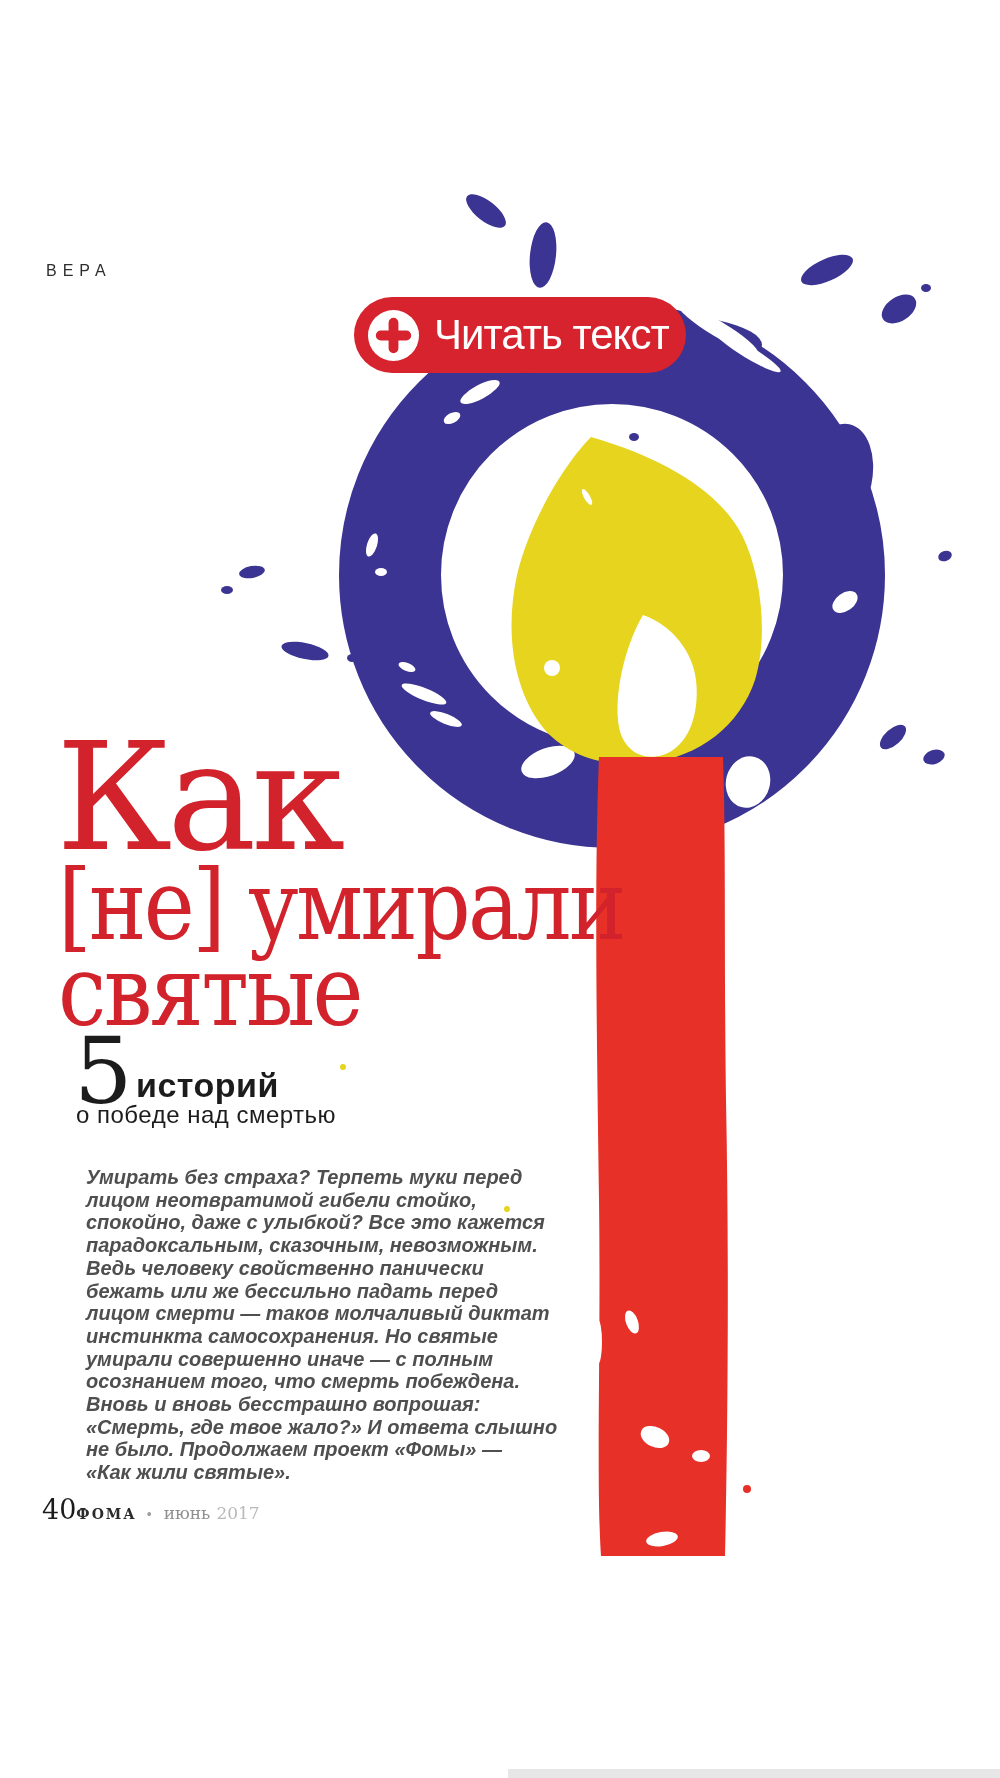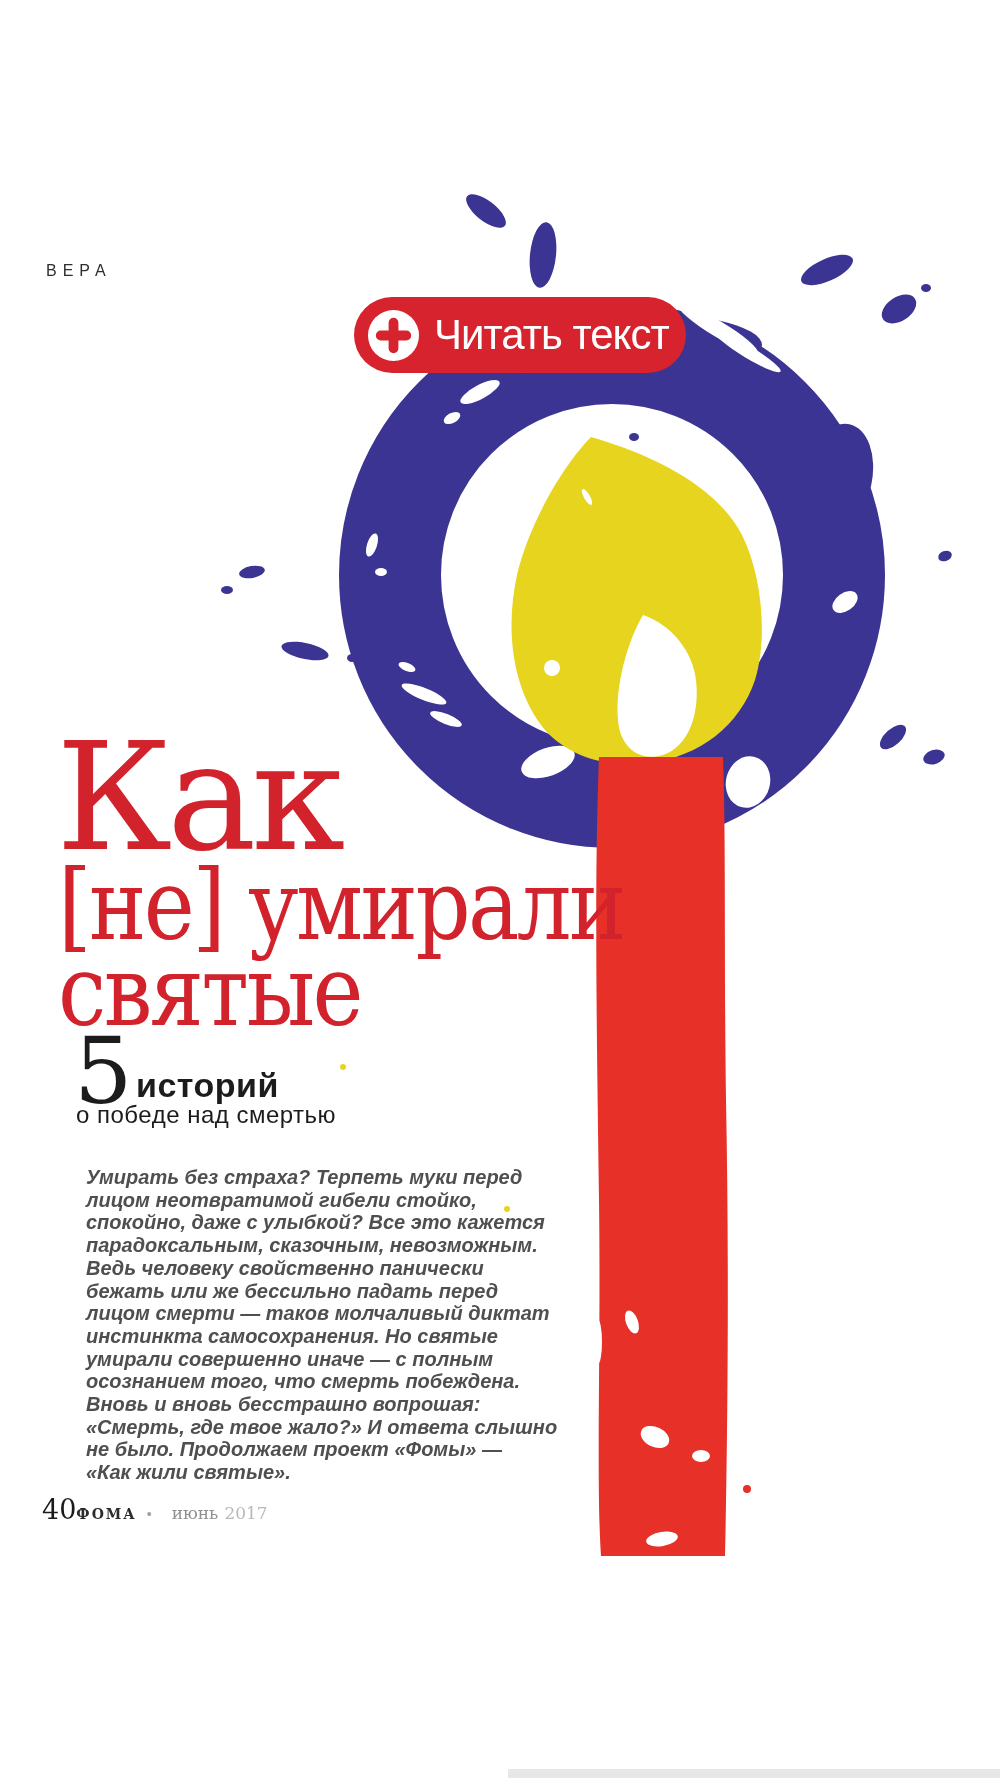--- a/index.html
+++ b/index.html
@@ -38,21 +38,21 @@
 
   .lead{position:absolute;left:86px;top:1166px;font-size:20px;line-height:22.7px;
         font-style:italic;font-weight:bold;color:var(--lead-gray);z-index:3;}
   .lead div{white-space:nowrap;}
 
   .footer{position:absolute;left:42px;top:1494px;display:flex;align-items:baseline;z-index:3;}
   .pageno{font-family:"DejaVu Serif",serif;font-size:27px;color:#1b1b1b;}
   .mag{font-family:"DejaVu Serif",serif;font-size:14px;font-weight:bold;letter-spacing:2px;
         color:#2b2b2b;}
   .sep{font-size:14px;color:#a0a0a0;margin-left:10px;}
-  .issue-m{font-family:"DejaVu Serif",serif;font-size:17px;color:var(--muted-gray);margin-left:20px;}
+  .issue-m{font-family:"DejaVu Serif",serif;font-size:17px;color:var(--muted-gray);margin-left:12px;}
   .issue-y{font-family:"DejaVu Serif",serif;font-size:17px;color:var(--light-gray);margin-left:6px;}
 
   .bottom-bar{position:absolute;left:508px;top:1769px;width:492px;height:9px;background:#e7e7e7;}
 </style>
 </head>
 <body>
 
 <div class="page">
 
   <svg class="illu" viewBox="0 0 1000 1778" aria-hidden="true">

